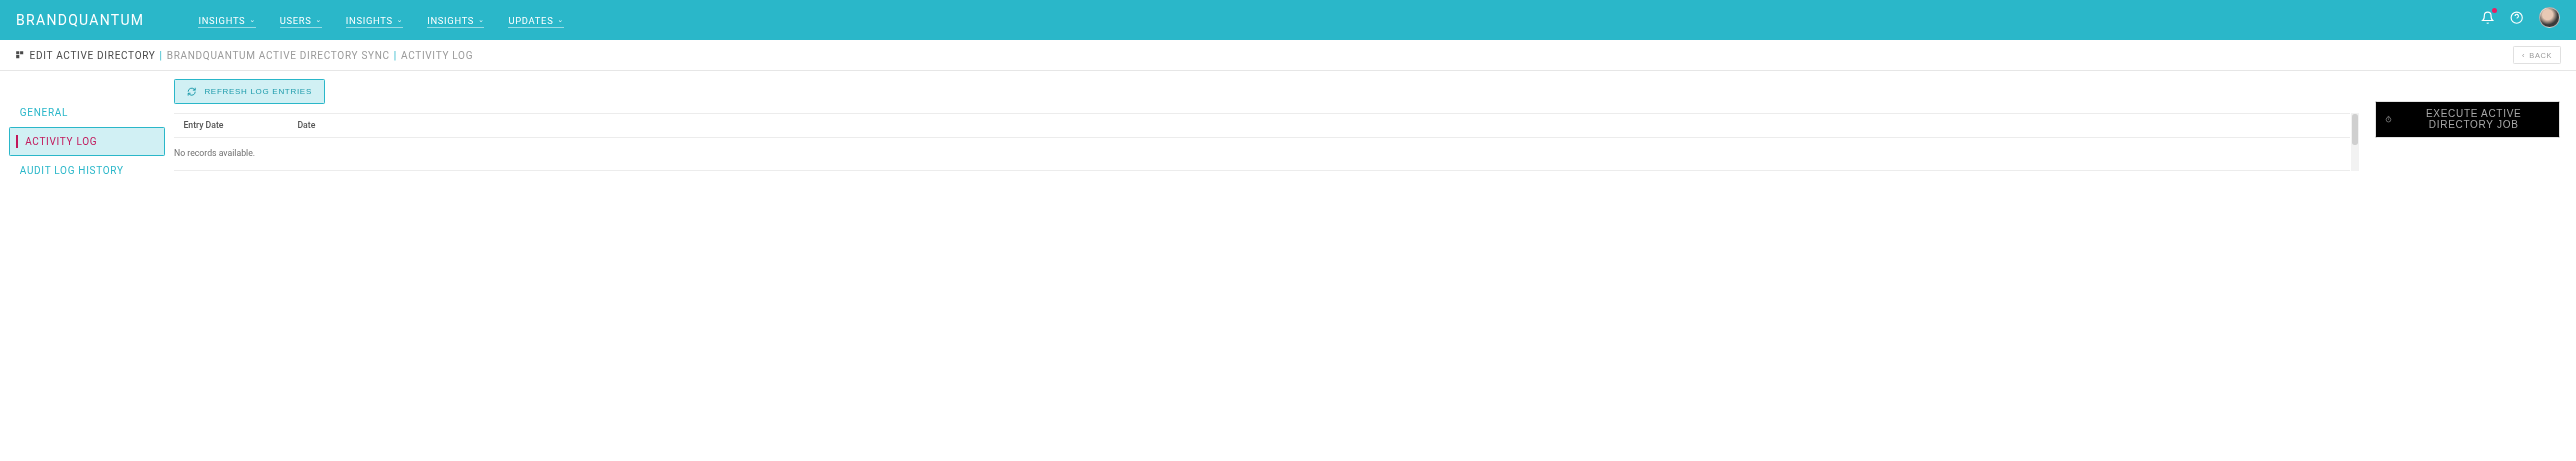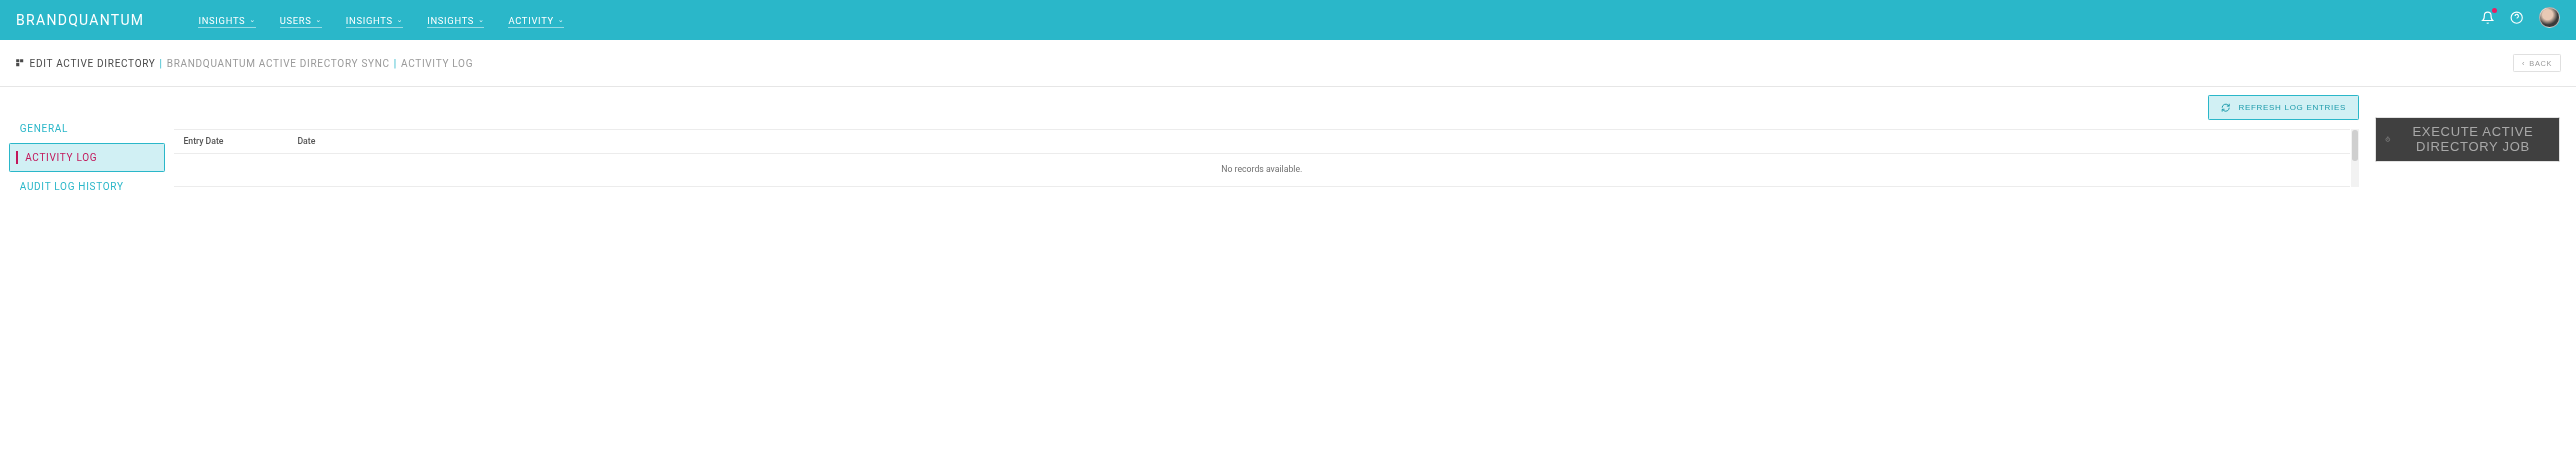--- a/index.html
+++ b/index.html
@@ -38,21 +38,21 @@
     padding-bottom: 1.3px;
   }
   .chev { font-size: 6.7px; opacity: 0.9; }
   .nav-spacer { flex: 1; }
   .nav-right { display: flex; align-items: center; gap: 13.4px; }
   .icon-btn { width: 16px; height: 16px; display:flex; align-items:center; justify-content:center; cursor:pointer; position:relative; }
   .bell-dot { position:absolute; top:-1.3px; right:-1.3px; width:5.4px; height:5.4px; background:#e91e63; border-radius:50%; }
   .avatar { width:21.5px; height:21.5px; border-radius:50%; background: radial-gradient(circle at 40% 35%, #e8c9b5 0 30%, #3a3a3a 60%); border:0.7px solid rgba(255,255,255,0.6); cursor:pointer; }
   
   .subheader {
-    height: 47px;
+    height: 31px;
     border-bottom: 0.7px solid #e6e6e6;
     display: flex;
     align-items: center;
     padding: 0 14.8px;
     background: #fff;
   }
   .hdr-icon { width:9.4px; height:9.4px; margin-right:5.4px; }
   .crumb { font-size: 10px; letter-spacing: 0.7px; }
   .crumb-dark { color:#4a4a4a; }
   .crumb-sep { color:#2ab7c9; margin: 0 4px; }
@@ -96,21 +96,21 @@
   .side-item.active::before {
     content:"";
     position:absolute;
     left:5.4px; top:6.7px; bottom:6.7px;
     width:2px;
     background:#c2185b;
   }
   .side-item.active span { margin-left:5.4px; }
   
   .main { padding-right: 16px; }
-  .refresh-wrap { display:flex; justify-content:flex-end; padding: 4px 0 8px 0; }
+  .refresh-wrap { display:flex; padding: 4px 0 8px 0; }
   .refresh-btn {
     border:1.3px solid #2ab7c9;
     background:#d1f0f4;
     color:#1e9bab;
     font-size:8px;
     letter-spacing:0.7px;
     padding:6.7px 12px;
     border-radius:1.3px;
     display:flex;
     align-items:center;
@@ -129,21 +129,21 @@
     border-bottom:0.7px solid #ececec;
   }
   .th {
     padding:6.7px 9.4px;
     font-size:8.7px;
     color:#555;
     font-weight:500;
   }
   .th1 { width:114px; }
   .norec {
-    text-align:center;
+    text-align:left;
     color:#707070;
     font-size:8.7px;
     padding:9.4px 0 12px 0;
   }
   .table-scroll {
     position:absolute;
     right:0;
     top:0;
     bottom:0;
     width:8px;
@@ -155,23 +155,23 @@
     left:1.3px; right:1.3px; top:1.3px;
     height:31px;
     background:#cfcfcf;
     border-radius:2.7px;
   }
   .table-wrap { position:relative; padding-right:9.4px; }
   
   .rightcol { padding: 25.5px 16px 0 0; }
   .exec-btn {
     border:0.7px solid #e2e2e2;
-    background:#404040;
+    background:#000000;
     color:#a8a8a8;
-    font-size:13px;
+    font-size:10px;
     letter-spacing:0.7px;
     padding:6.7px 9.4px;
     border-radius:1.3px;
     display:flex;
     align-items:center;
     gap:5.4px;
     cursor:pointer;
   }
   svg { display:block; }
 </style>
@@ -191,21 +191,21 @@
     </div>
     <div class="nav-item">
       <span>INSIGHTS</span>
       <span class="chev">⌄</span>
     </div>
     <div class="nav-item">
       <span>INSIGHTS</span>
       <span class="chev">⌄</span>
     </div>
     <div class="nav-item">
-      <span>ACTIVITY</span>
+      <span>UPDATES</span>
       <span class="chev">⌄</span>
     </div>
   </div>
   <div class="nav-spacer"></div>
   <div class="nav-right">
     <div class="icon-btn">
       <svg width="13.4" height="13.4" viewBox="0 0 24 24" fill="none" stroke="#fff" stroke-width="2">
         <path d="M18 8a6 6 0 10-12 0c0 7-3 9-3 9h18s-3-2-3-9"></path>
           <path d="M13.7 21a2 2 0 01-3.4 0"></path>
       </svg>

